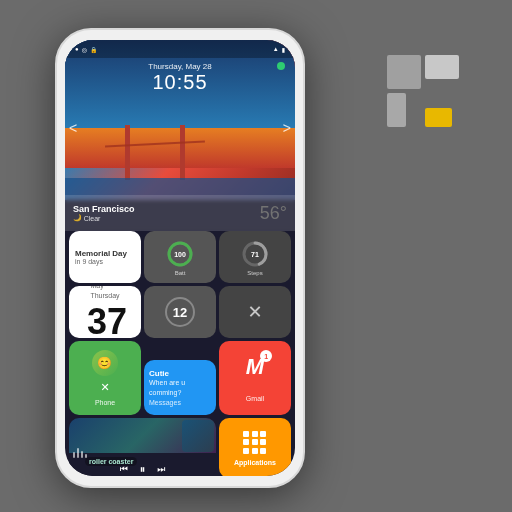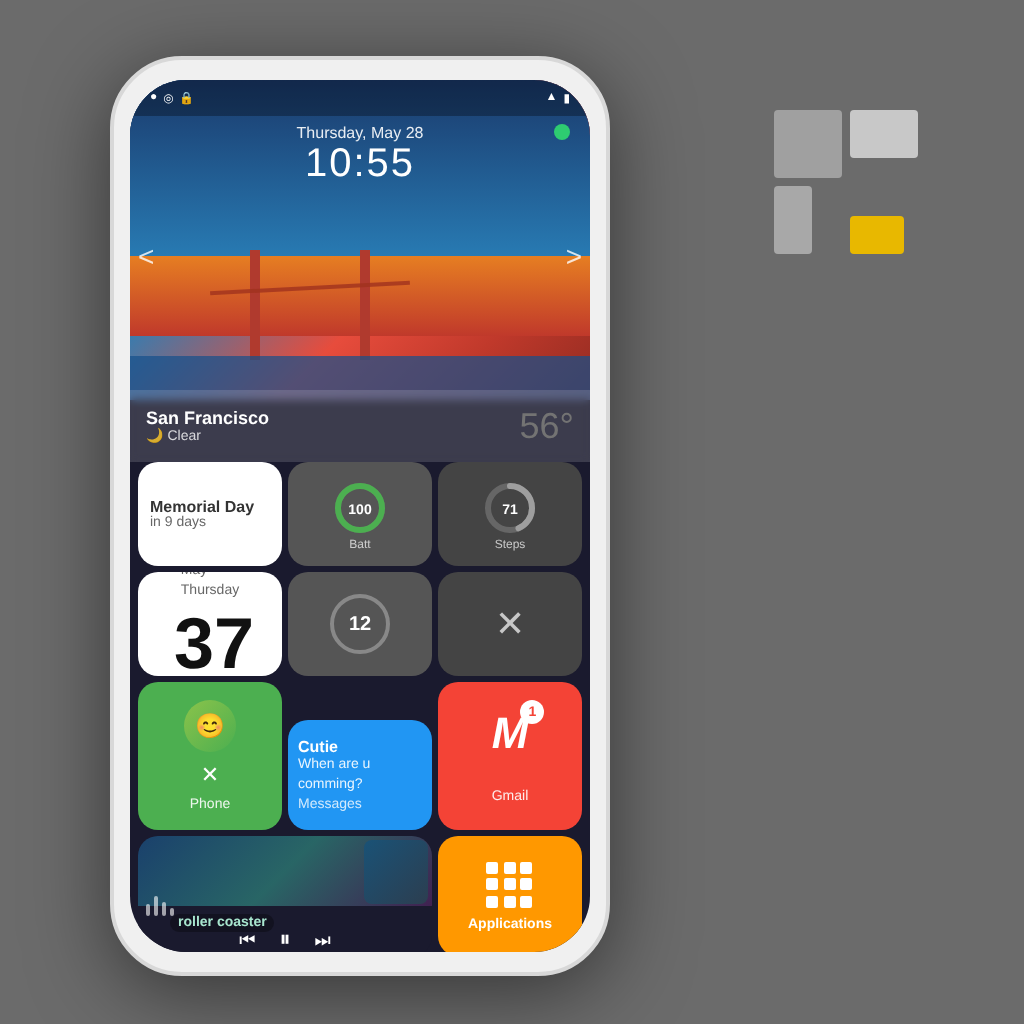--- a/index.html
+++ b/index.html
@@ -274,21 +274,21 @@
     }
     .date-circle-inner {
       width: 30px;
       height: 30px;
       border-radius: 50%;
       border: 2px solid #888;
       display: flex;
       align-items: center;
       justify-content: center;
       color: white;
-      font-size: 10px;
+      font-size: 13px;
       font-weight: 600;
     }
 
     .w-flashlight {
       background: #444;
       grid-column: 3 / 4;
       grid-row: 2;
       display: flex;
       align-items: center;
       justify-content: center;

